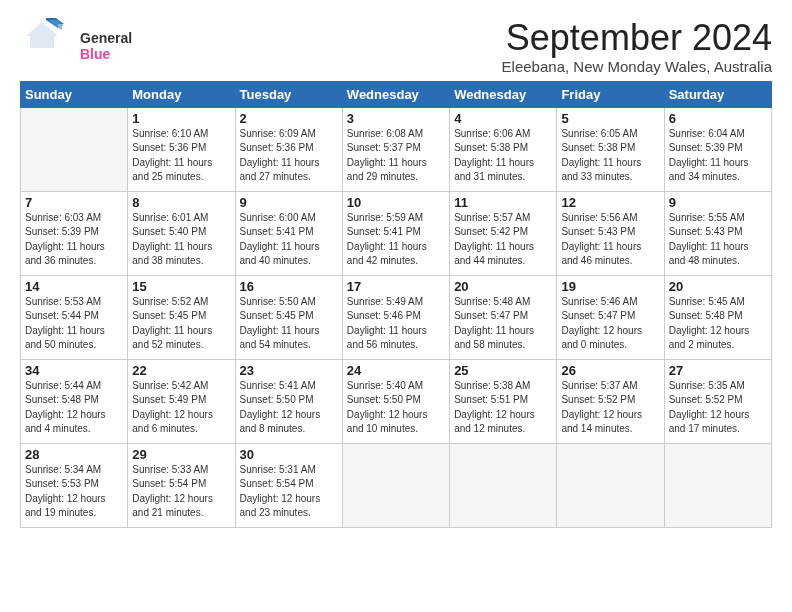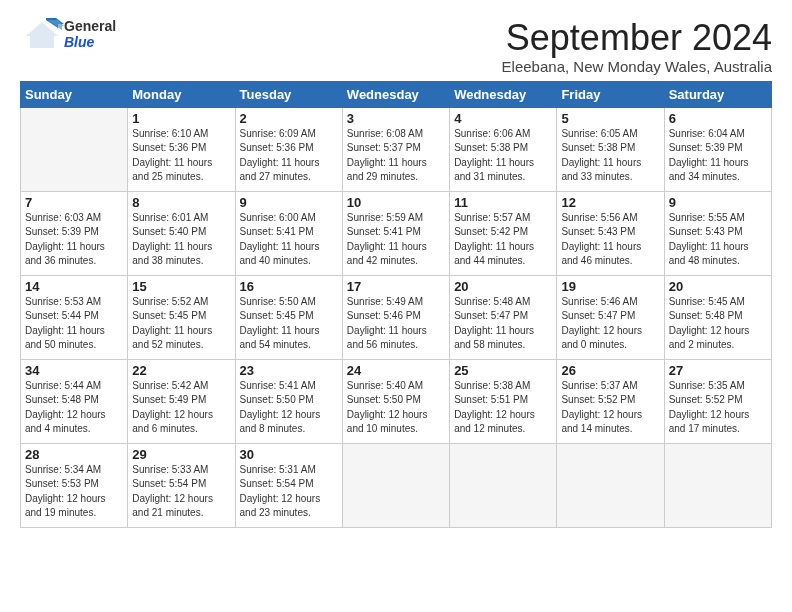--- a/index.html
+++ b/index.html
@@ -77,32 +77,32 @@
       line-height: 1.45;
       color: #333;
     }
   </style>
 </head>
 <body>
 
 <div class="page">
   <div class="header">
     <div class="logo">
-  <div style="display:flex;align-items:flex-start;gap:0;">
+  <div style="display:flex;align-items:flex-end;gap:16px;">
     <div style="position:relative;width:44px;height:44px;">
       <svg width="44" height="44" viewBox="0 0 44 44">
         <rect x="0" y="0" width="44" height="44" fill="white"></rect>
         <polygon points="22,4 38,18 34,18 34,30 10,30 10,18 6,18" fill="#2a6db5" opacity="0.15"></polygon>
         <polygon points="26,2 38,10 38,6 44,6 36,0 26,0" fill="#2a6db5"></polygon>
         <polygon points="30,4 42,12 42,8 44,8 38,2 28,2" fill="#4a9dd5" opacity="0.7"></polygon>
       </svg>
     </div>
     <div style="line-height:1.15;font-size:14px;font-weight:bold;">
       <div style="color:#333;">General</div>
-      <div style="color:#1d4ed8;font-style:italic;">Blue</div>
+      <div style="color:#ec4899;">Blue</div>
     </div>
   </div>
 </div>
     <div class="title-block">
       <div class="month-title">September 2024</div>
       <div class="location">Eleebana, New Monday Wales, Australia</div>
     </div>
   </div>
 
   <table class="calendar">

